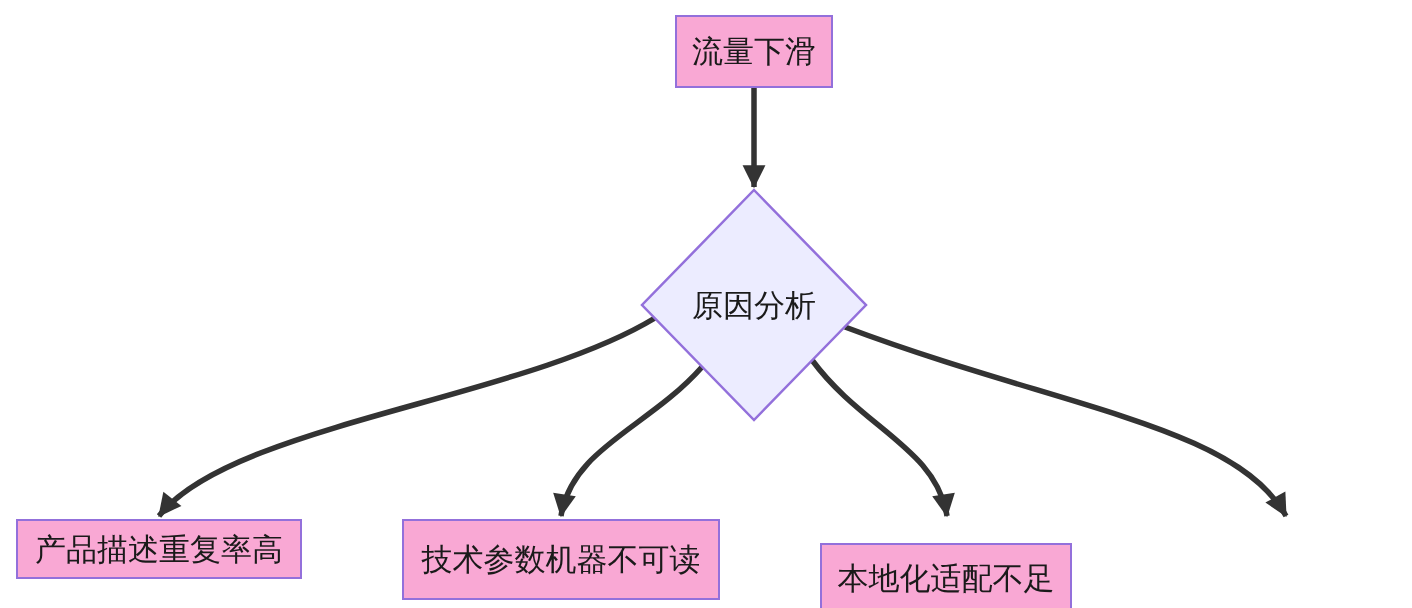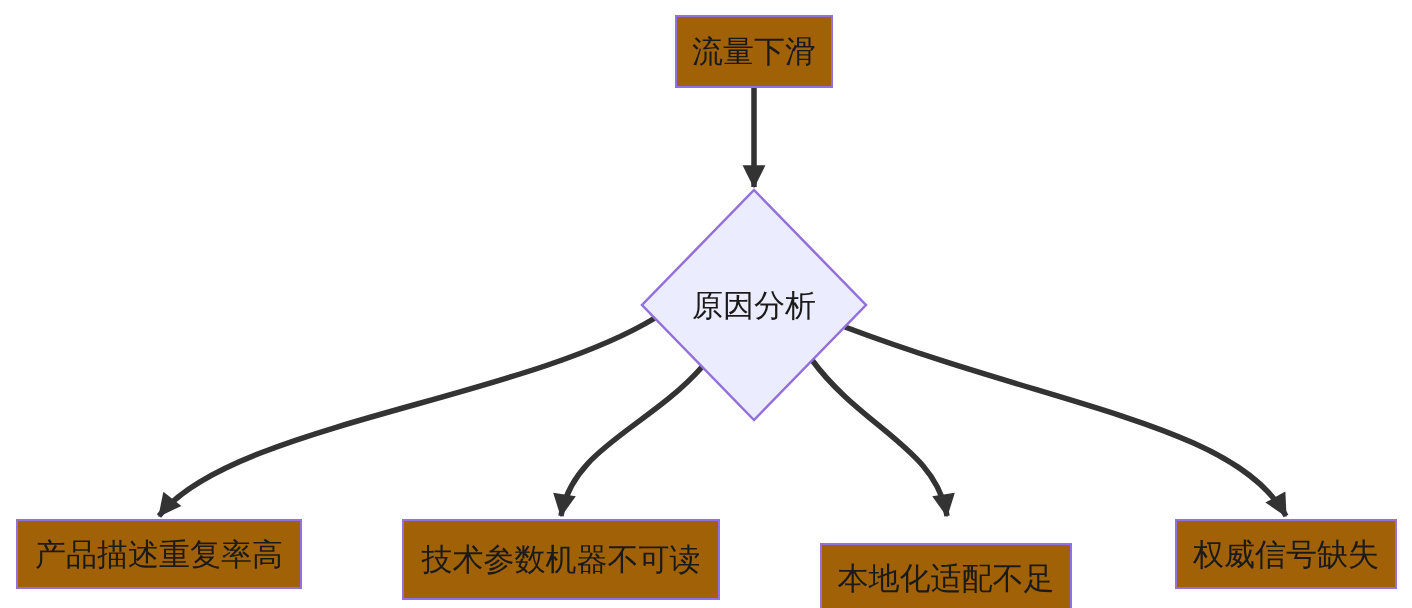--- a/index.html
+++ b/index.html
@@ -27,21 +27,21 @@
     stroke-width: 5.5;
   }
   .diamond-shape {
     fill: #ECECFF;
     stroke: #9370DB;
     stroke-width: 2.5;
   }
   .node-rect {
     position: absolute;
     box-sizing: border-box;
-    background: #a16207;
+    background: #f9a8d4;
     border: 2.5px solid #9370DB;
     display: flex;
     align-items: center;
     justify-content: center;
     font-size: 31px;
     color: #1a1a1a;
     white-space: nowrap;
     line-height: 1;
   }
   .diamond-label {
@@ -82,29 +82,26 @@
   </svg>
 
   <div class="node-rect" style="left:675px; top:15px; width:158px; height:73px;">
     <span>流量下滑</span>
   </div>
 
   <div class="diamond-label" style="left:654px; top:285px; width:200px; height:40px;">
     <span>原因分析</span>
   </div>
 
-  <div class="node-rect" style="left:16px; top:519px; width:286px; height:70px;">
+  <div class="node-rect" style="left:16px; top:519px; width:286px; height:60px;">
     <span>产品描述重复率高</span>
   </div>
 
   <div class="node-rect" style="left:402px; top:519px; width:318px; height:81px;">
     <span>技术参数机器不可读</span>
   </div>
 
   <div class="node-rect" style="left:820px; top:543px; width:252px; height:70px;">
     <span>本地化适配不足</span>
   </div>
 
-  <div class="node-rect" style="left:1175px; top:519px; width:222px; height:70px;">
-    <span>权威信号缺失</span>
-  </div>
 
 </div>
 
 </body></html>

